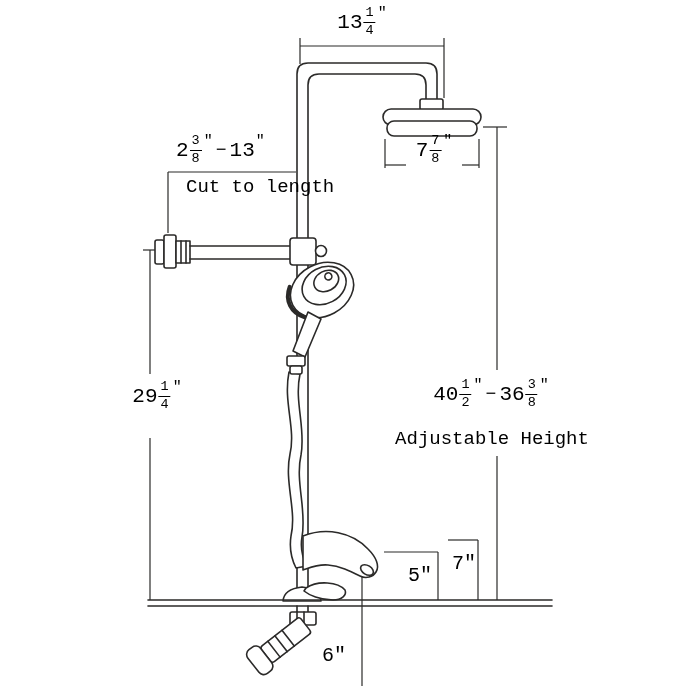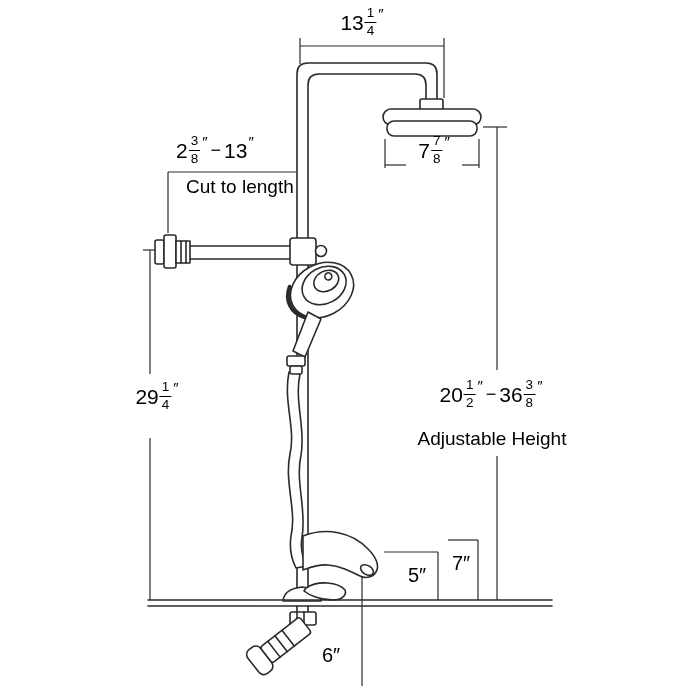--- a/index.html
+++ b/index.html
@@ -1,16 +1,16 @@
 <!DOCTYPE html>
 <html><head>
 <meta charset="utf-8">
 <style>
   html,body{margin:0;padding:0;background:#ffffff;}
-  #stage{position:relative;width:700px;height:700px;background:#ffffff;font-family:Liberation Sans, sans-serif;overflow:hidden;}
+  #stage{position:relative;width:700px;height:700px;background:#ffffff;font-family:Liberation Mono, monospace;overflow:hidden;}
   #art{position:absolute;left:0;top:0;}
   .ln{stroke:#2b2a29;fill:none;stroke-width:1.6;stroke-linecap:round;stroke-linejoin:round;}
   .solid{stroke:#2b2a29;fill:#ffffff;stroke-width:1.6;stroke-linejoin:round;}
   .dim{stroke:#2b2a29;fill:none;stroke-width:1.2;stroke-linecap:butt;}
   .thick{stroke:#2b2a29;stroke-width:4;fill:none;stroke-linecap:round;}
   .dim-label{position:absolute;display:flex;align-items:center;color:#000;white-space:nowrap;}
   .dim-label .whole{font-size:21px;line-height:1;}
   .frac{display:inline-flex;flex-direction:column;align-items:center;line-height:1.05;font-size:13.5px;margin:0 1px;}
   .frac .num{border-bottom:1.3px solid #000;padding:0 2px 1.5px;}
   .frac .den{padding-top:1.5px;}
@@ -180,21 +180,21 @@
   <div class="dim-label center" style="left:157px;top:380px;">
     <span class="whole">29</span>
     <span class="frac">
         <span class="num">1</span>
         <span class="den">4</span>
       </span>
     <span class="unit">″</span>
   </div>
 
   <div class="dim-label center" style="left:491px;top:378px;">
-    <span class="whole">20</span>
+    <span class="whole">40</span>
     <span class="frac">
         <span class="num">1</span>
         <span class="den">2</span>
       </span>
     <span class="unit">″</span>
     <span class="dash">−</span>
     <span class="whole">36</span>
     <span class="frac">
         <span class="num">3</span>
         <span class="den">8</span>

